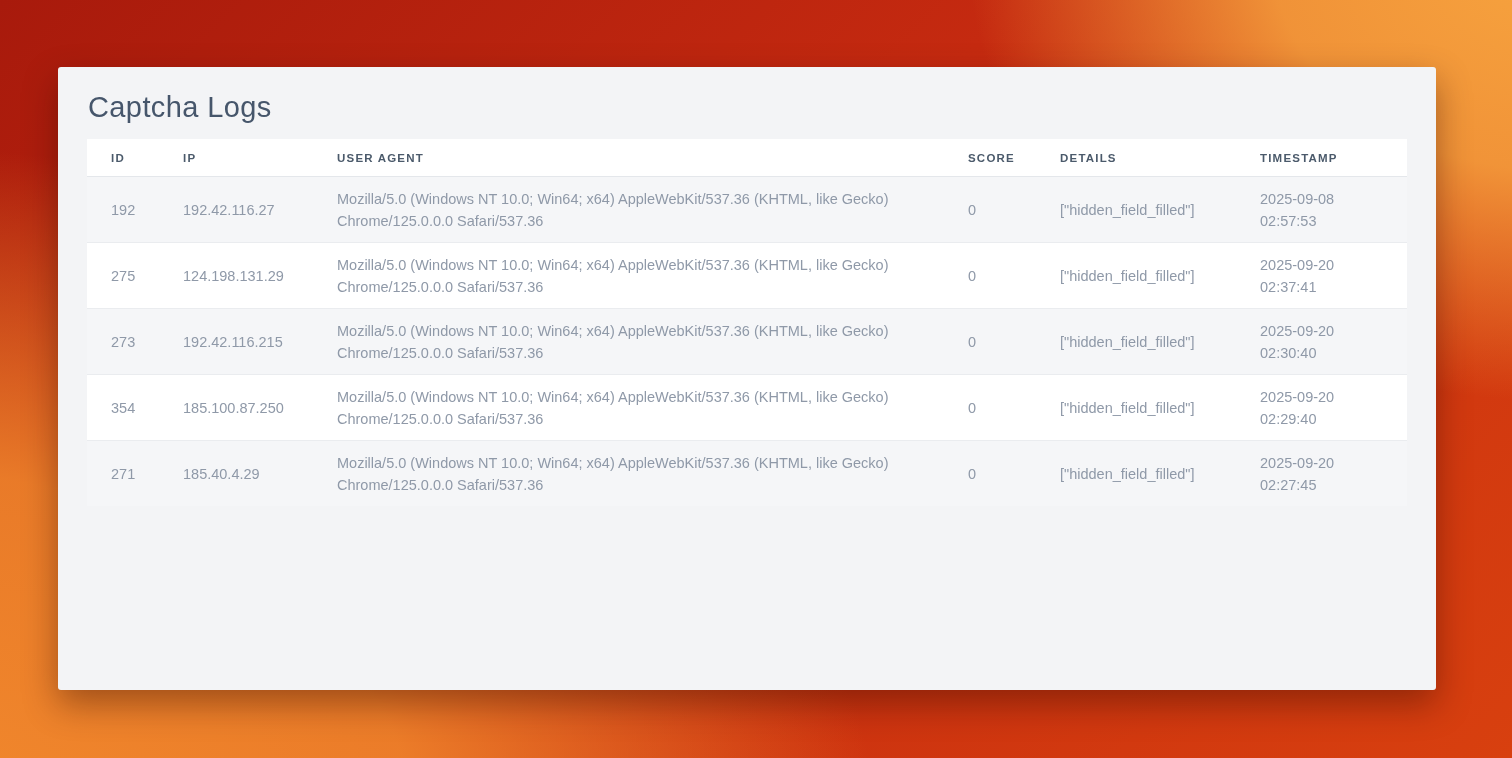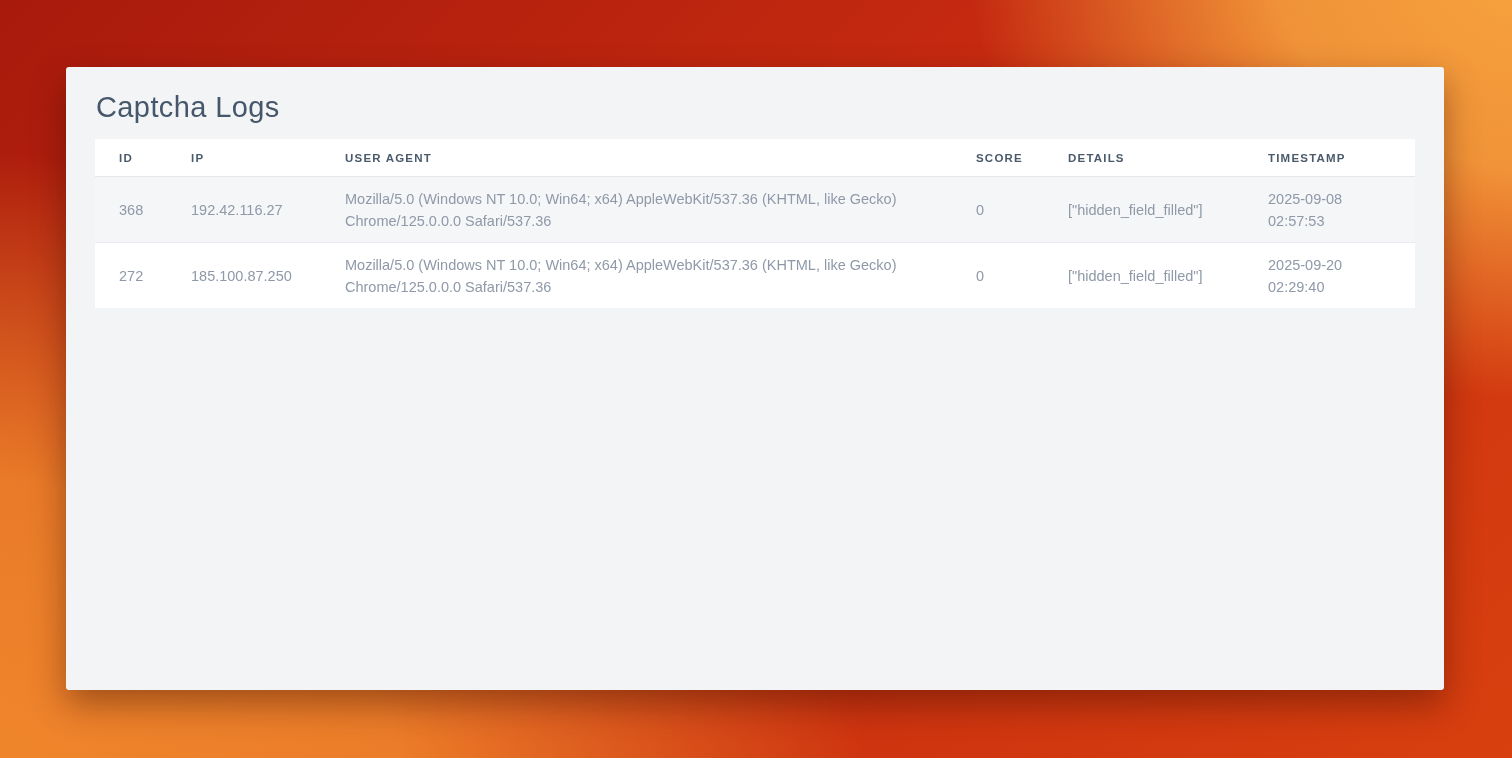--- a/index.html
+++ b/index.html
@@ -14,21 +14,21 @@
     position: absolute;
     inset: 0;
     background-color: #c92f12;
     background-image:
       radial-gradient(ellipse 950px 720px at 103% -6%, #f7a43f 0%, rgba(247,164,63,0.85) 30%, rgba(247,164,63,0) 62%),
       radial-gradient(ellipse 1350px 950px at -8% 112%, #f28a2d 0%, rgba(242,138,45,0.85) 40%, rgba(242,138,45,0) 74%),
       linear-gradient(135deg, #a81a0c 0%, #c52a10 45%, #d8400f 100%);
   }
   .card {
     position: absolute;
-    left: 66px;
+    left: 58px;
     top: 67px;
     width: 1378px;
     height: 623px;
     background: #f3f4f6;
     border-radius: 3px;
     box-shadow: 0 14px 34px rgba(55, 12, 0, 0.42);
     overflow: hidden;
   }
   .page-title {
     margin: 24px 30px 15px 30px;
@@ -95,37 +95,61 @@
             <th>USER AGENT</th>
             <th>SCORE</th>
             <th>DETAILS</th>
             <th>TIMESTAMP</th>
           </tr>
         </thead>
         <tbody id="rows">
 
 
   <tr>
-    <td>368</td>
+    <td>192</td>
     <td>192.42.116.27</td>
     <td>Mozilla/5.0 (Windows NT 10.0; Win64; x64) AppleWebKit/537.36 (KHTML, like Gecko) Chrome/125.0.0.0 Safari/537.36</td>
     <td>0</td>
     <td>["hidden_field_filled"]</td>
     <td>2025-09-08 02:57:53</td>
   </tr>
 
-
+  <tr>
+    <td>275</td>
+    <td>124.198.131.29</td>
+    <td>Mozilla/5.0 (Windows NT 10.0; Win64; x64) AppleWebKit/537.36 (KHTML, like Gecko) Chrome/125.0.0.0 Safari/537.36</td>
+    <td>0</td>
+    <td>["hidden_field_filled"]</td>
+    <td>2025-09-20 02:37:41</td>
+  </tr>
 
 
   <tr>
-    <td>272</td>
+    <td>273</td>
+    <td>192.42.116.215</td>
+    <td>Mozilla/5.0 (Windows NT 10.0; Win64; x64) AppleWebKit/537.36 (KHTML, like Gecko) Chrome/125.0.0.0 Safari/537.36</td>
+    <td>0</td>
+    <td>["hidden_field_filled"]</td>
+    <td>2025-09-20 02:30:40</td>
+  </tr>
+
+  <tr>
+    <td>354</td>
     <td>185.100.87.250</td>
     <td>Mozilla/5.0 (Windows NT 10.0; Win64; x64) AppleWebKit/537.36 (KHTML, like Gecko) Chrome/125.0.0.0 Safari/537.36</td>
     <td>0</td>
     <td>["hidden_field_filled"]</td>
     <td>2025-09-20 02:29:40</td>
   </tr>
 
+  <tr>
+    <td>271</td>
+    <td>185.40.4.29</td>
+    <td>Mozilla/5.0 (Windows NT 10.0; Win64; x64) AppleWebKit/537.36 (KHTML, like Gecko) Chrome/125.0.0.0 Safari/537.36</td>
+    <td>0</td>
+    <td>["hidden_field_filled"]</td>
+    <td>2025-09-20 02:27:45</td>
+  </tr>
 </tbody>
       </table>
     </div>
   </div>
 </div>
 
 </body></html>

